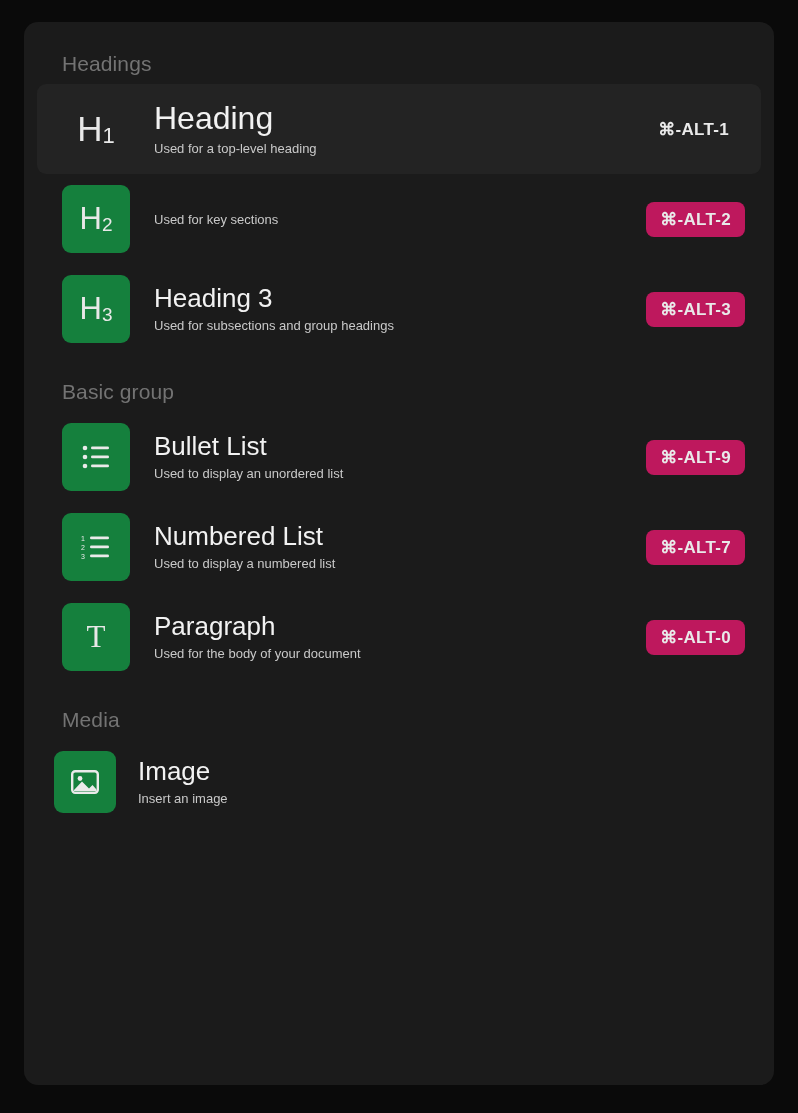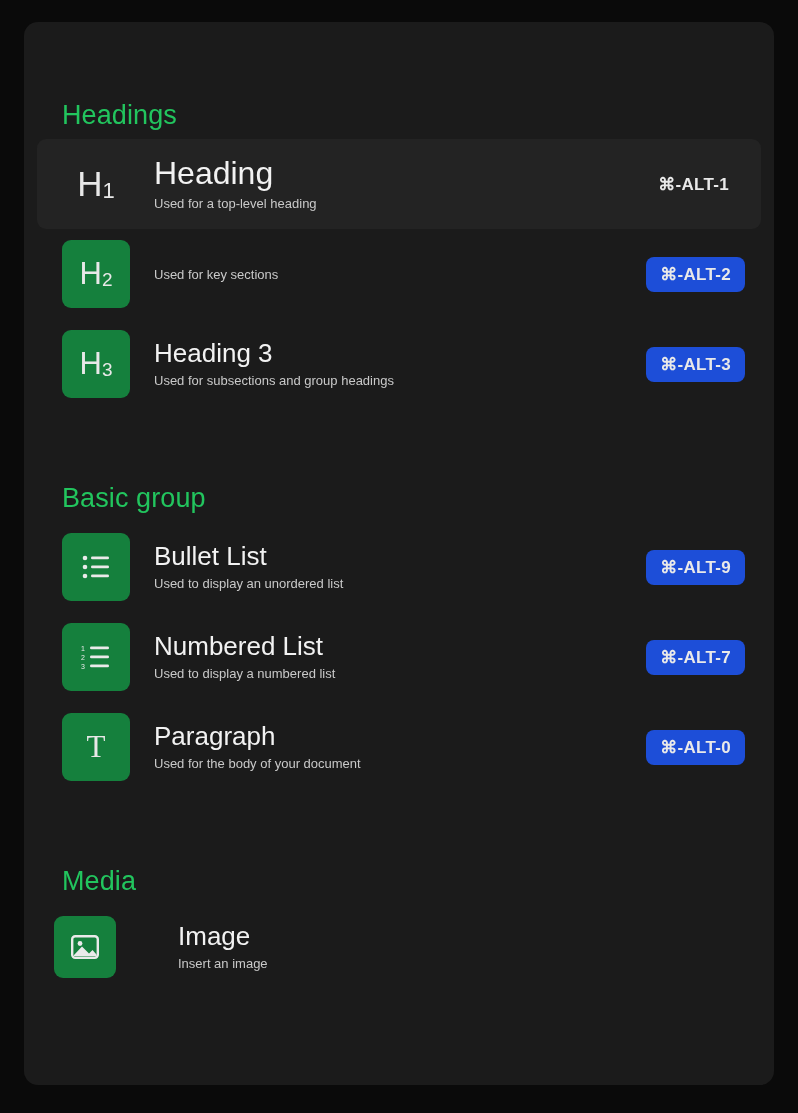--- a/index.html
+++ b/index.html
@@ -19,25 +19,24 @@
     width: 750px;
     height: 1063px;
     background: #1b1b1b;
     border-radius: 14px;
     box-sizing: border-box;
     padding: 0;
     overflow: hidden;
   }
 
   .section-label {
-    color: #22c55e;
-    font-size: 27px;
+    color: #737373;
+    font-size: 21px;
     padding: 26px 0 8px 38px;
     letter-spacing: 0.1px;
-    margin-top: 48px;
   }
 
   .section-label.first { padding-top: 30px; }
 
   .item {
     display: flex;
     align-items: center;
     margin: 0 13px;
     padding: 11px 16px 11px 25px;
     border-radius: 9px;
@@ -107,21 +106,21 @@
     line-height: 1.4;
     margin-top: 3px;
   }
 
   .shortcut {
     flex: 0 0 auto;
     color: #e9e9e9;
     font-size: 17px;
     font-weight: bold;
     font-family: "Liberation Sans", sans-serif;
-    background: #1d4ed8;
+    background: #be185d;
     border-radius: 8px;
     padding: 7px 14px;
     letter-spacing: 0.3px;
     white-space: nowrap;
   }
 
   .item.selected .shortcut {
     background: transparent;
     padding-right: 16px;
   }
@@ -211,21 +210,21 @@
     </div>
     <div class="texts">
       <div class="title">Paragraph</div>
       <div class="desc">Used for the body of your document</div>
     </div>
     <div class="shortcut">⌘-ALT-0</div>
   </div>
 
   <div class="section-label">Media</div>
 
-  <div class="item" style="min-height:74px;padding-left:17px;gap:40px;">
+  <div class="item" style="min-height:74px;padding-left:17px;">
     <div class="icon-box" style="width:62px;height:62px;">
       <svg width="28" height="24" viewBox="0 0 28 24" fill="none">
         <rect x="1.2" y="1.2" width="25.6" height="21.6" rx="3" stroke="#eaeaea" stroke-width="2.4"></rect>
         <circle cx="9" cy="8.5" r="2.4" fill="#eaeaea"></circle>
         <path d="M3 20 L11 11.5 L18 18.5 L21.5 15 L25.5 19.5 L25.5 21 L3 21 Z" fill="#eaeaea"></path>
       </svg>
     </div>
     <div class="texts" style="padding-left:22px;">
       <div class="title">Image</div>
       <div class="desc">Insert an image</div>

